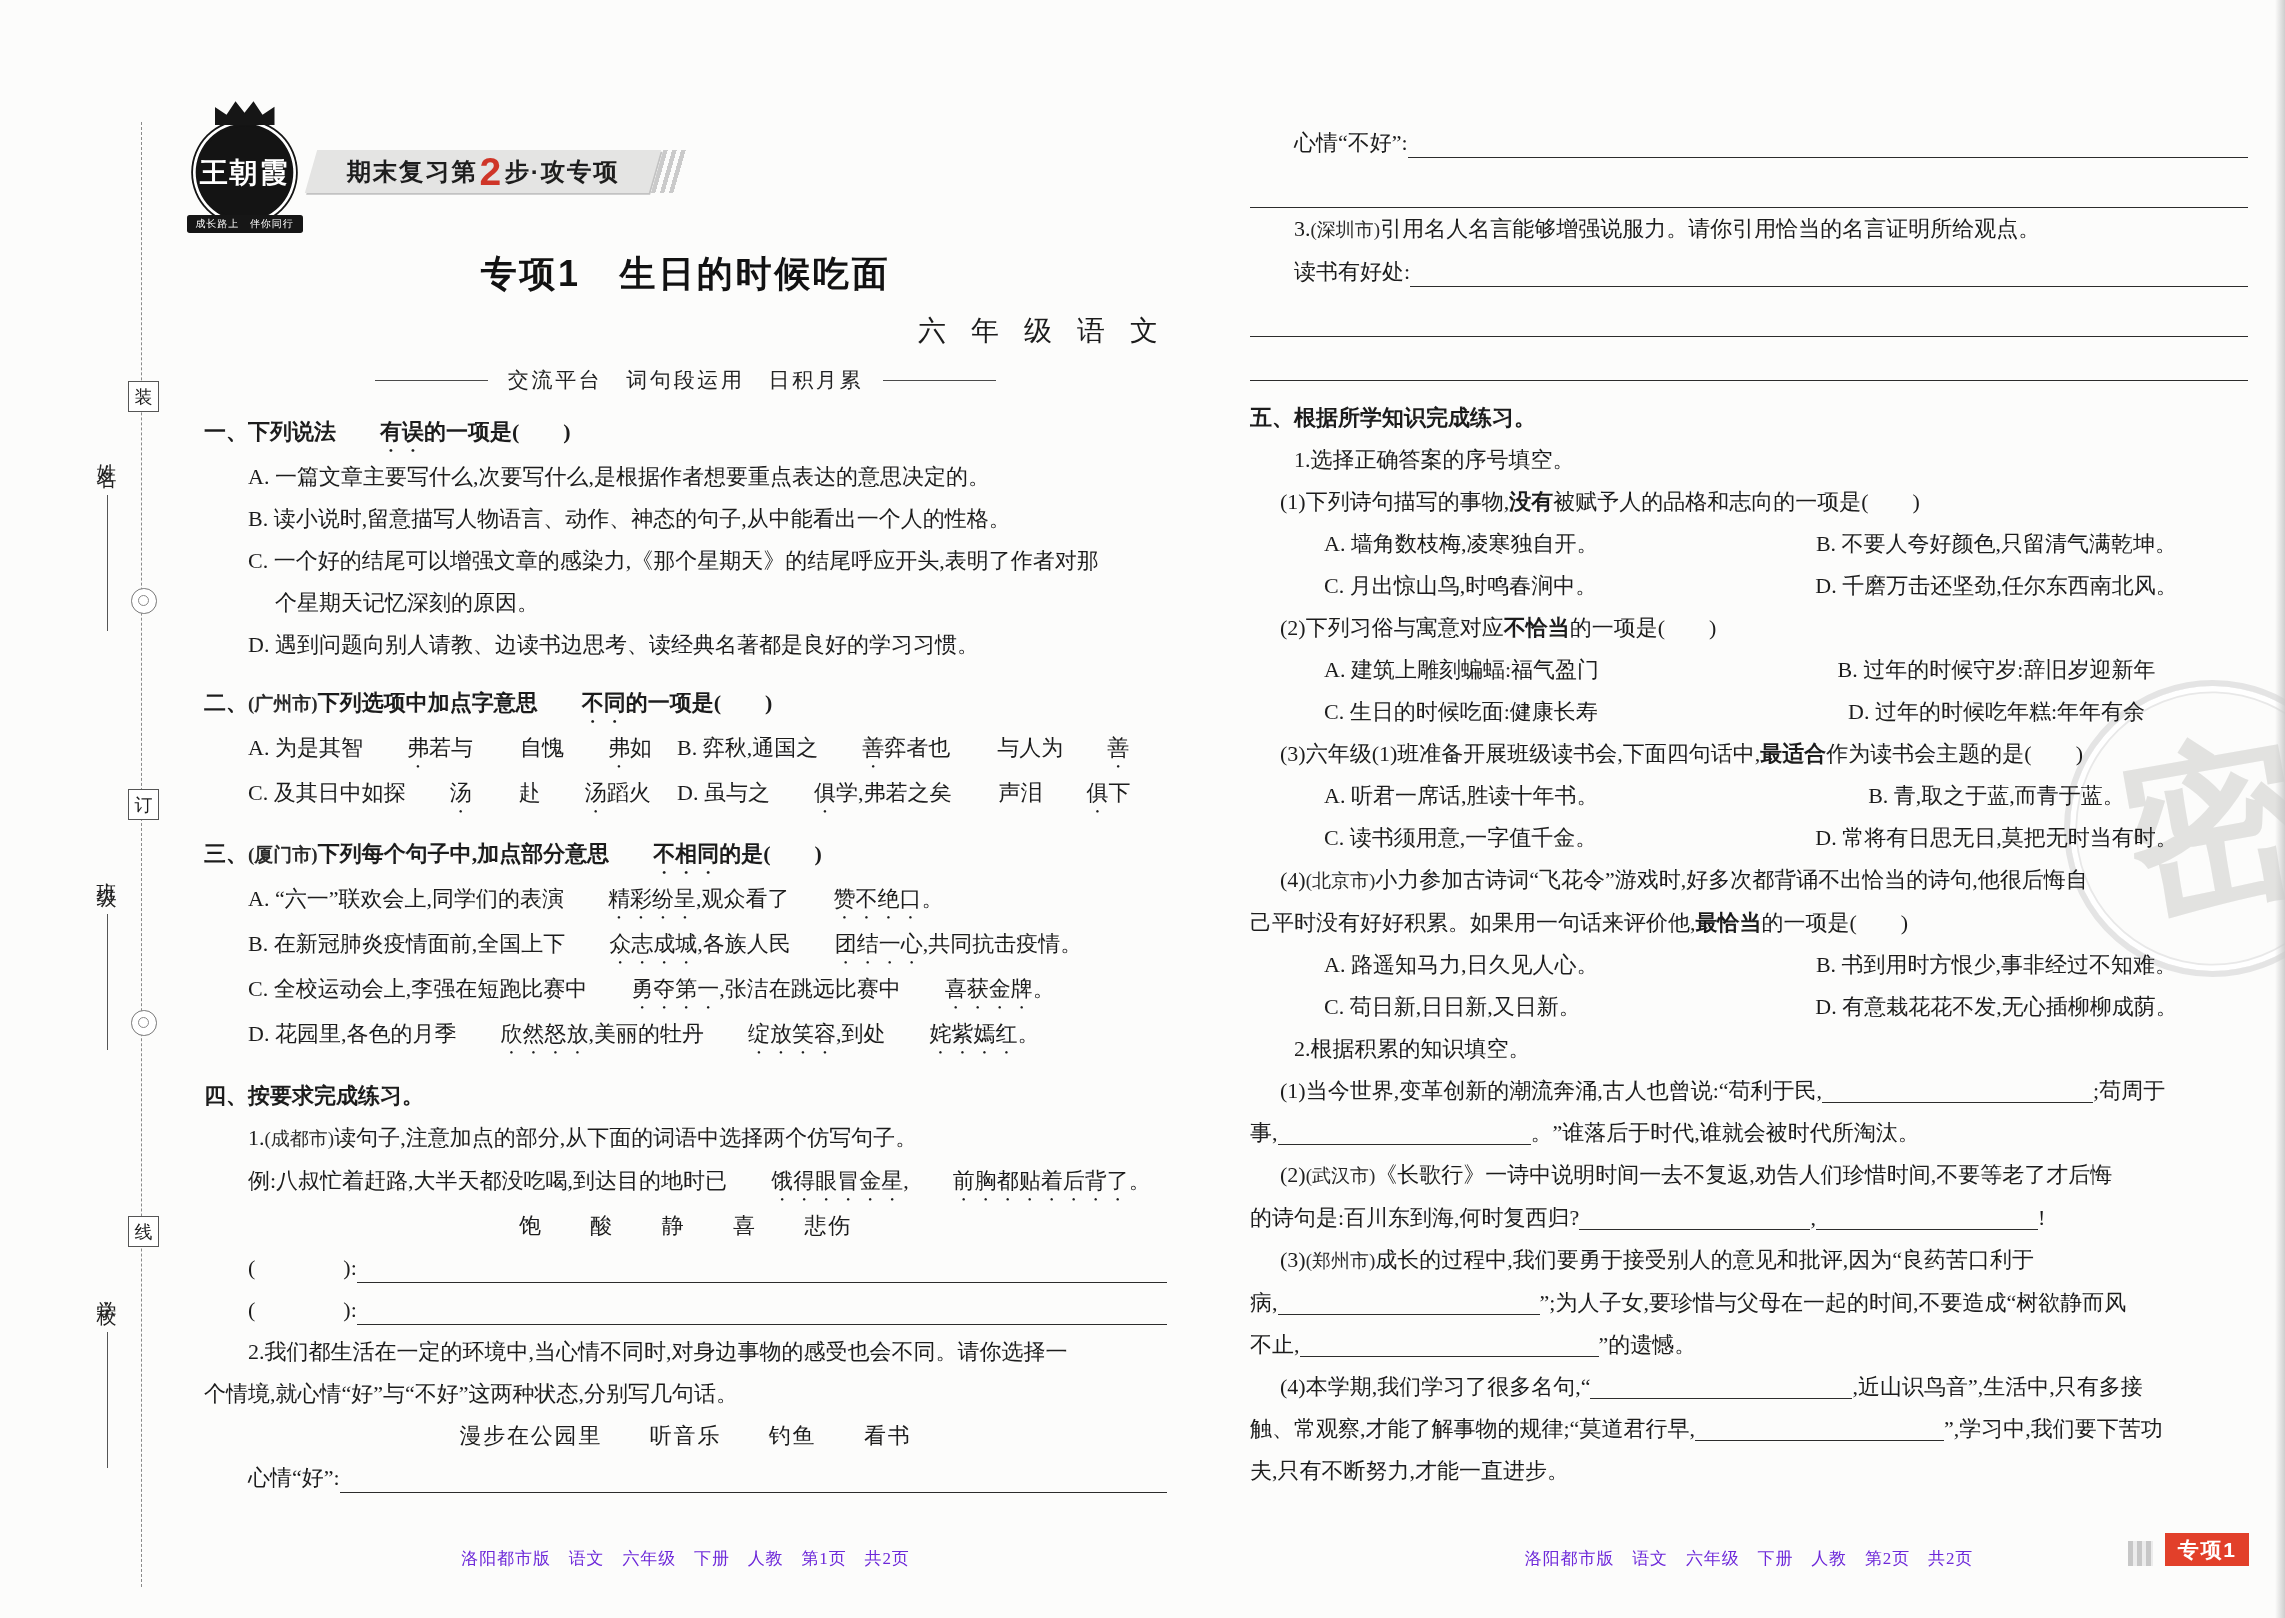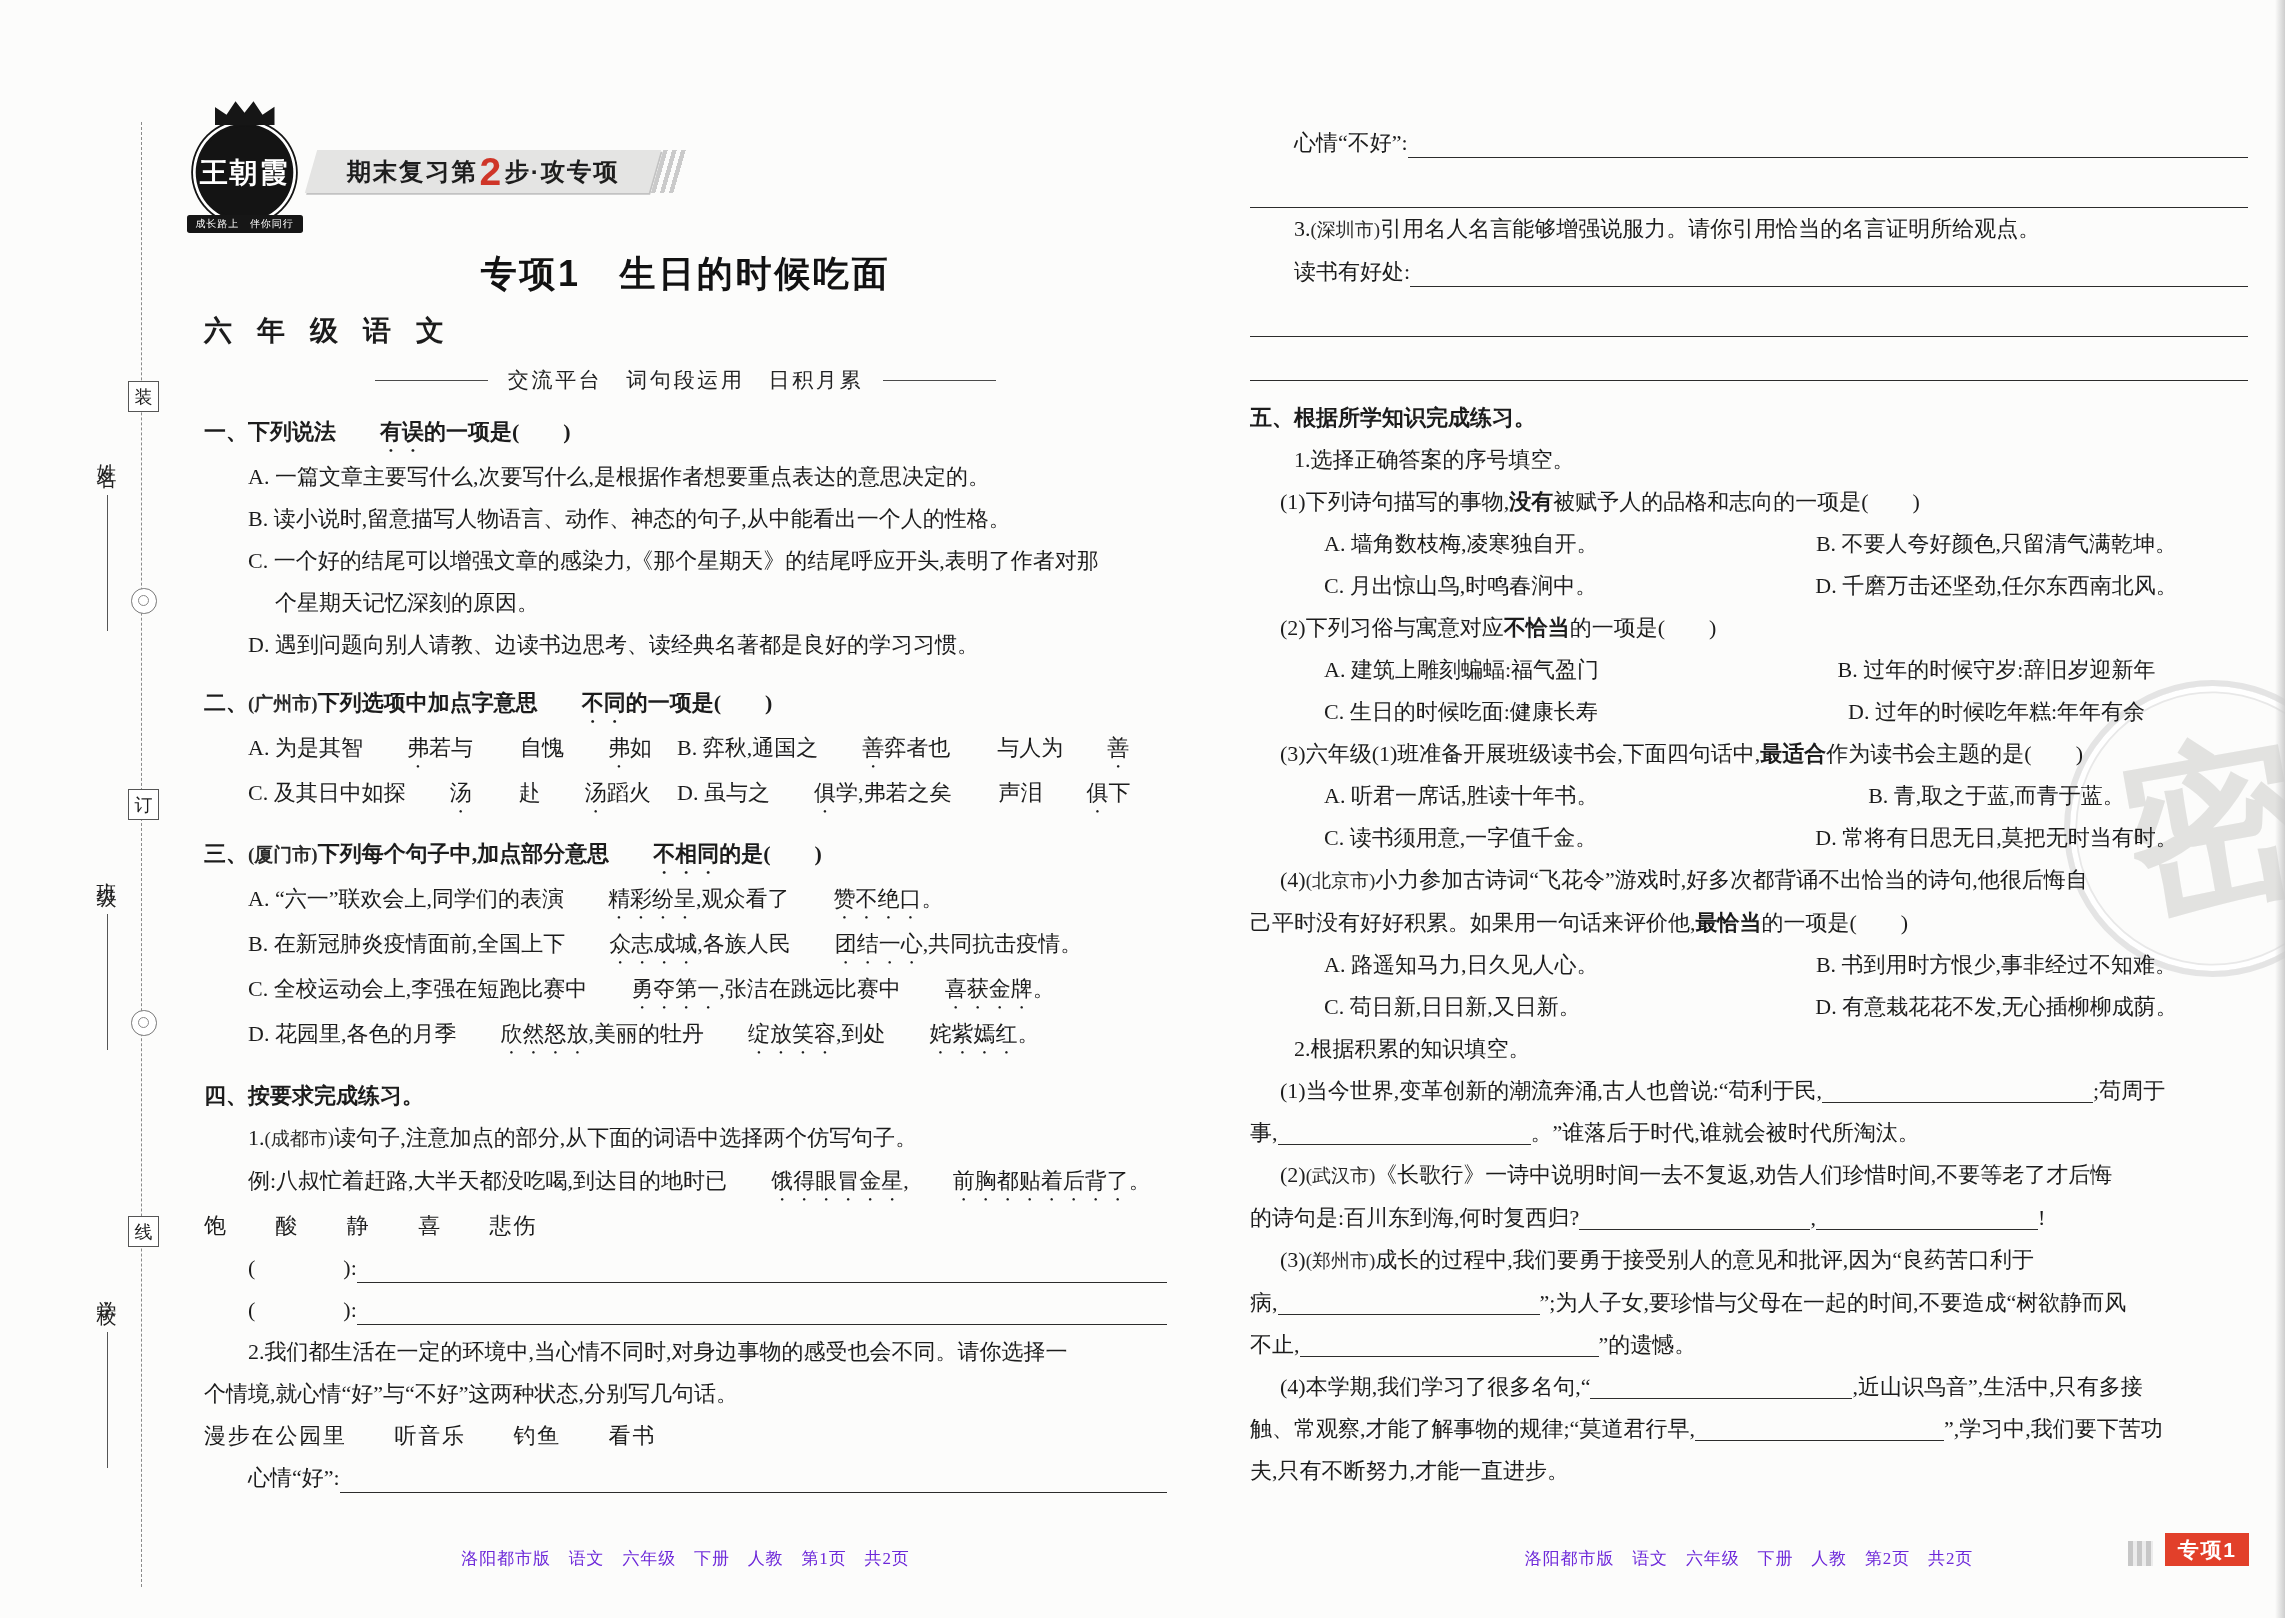--- a/index.html
+++ b/index.html
@@ -41,34 +41,34 @@
   .banner{position:absolute;left:107px;top:43px;width:344px;height:43px;background:#e4e4e3;
           transform:skewX(-16deg);box-shadow:1.8px 1.8px 0 #c2c2c2;}
   .banner::after{content:"";position:absolute;right:-27px;top:0;width:25px;height:100%;
           background:repeating-linear-gradient(90deg,#cacaca 0 4.5px,rgba(0,0,0,0) 4.5px 9px);}
   .bannertext{display:flex;align-items:center;justify-content:center;height:100%;transform:skewX(16deg);
           font-family:"Liberation Sans","DejaVu Sans",sans-serif;font-weight:700;font-size:24.4px;letter-spacing:1.8px;color:#1d1d1d;white-space:pre;}
   .big{font-size:39px;line-height:1;margin:0 1.8px;}
   .red{color:#cf3528;}
   .title{margin-top:5.4px;text-align:center;font-family:"Liberation Sans","DejaVu Sans",sans-serif;
          font-size:36px;font-weight:800;letter-spacing:2.7px;color:#121212;}
-  .subtitle{margin-top:12.7px;text-align:left;font-size:28px;font-weight:700;letter-spacing:9px;}
+  .subtitle{margin-top:12.7px;text-align:right;font-size:28px;font-weight:400;letter-spacing:9px;}
   .tagline{margin:16.3px 0 9px;display:flex;align-items:center;justify-content:center;gap:20px;
            font-size:21px;letter-spacing:2.7px;color:#222;}
   .tgr{width:113px;height:0.9px;background:#4a4a4a;}
   
   .doc{white-space:pre-wrap;}
   .pright .doc{margin-top:14.5px;}
   .ln{font-size:22px;line-height:42px;min-height:42px;white-space:pre-wrap;}
   .ln.sec{font-weight:700;margin-top:16.3px;}
   .ln.opt{padding-left:44px;}
   .ln.opt2{padding-left:71px;}
   .ln.sub1{padding-left:44px;}
   .ln.sub2{padding-left:30px;}
-  .ln.center{text-align:left;letter-spacing:1.8px;}
+  .ln.center{text-align:center;letter-spacing:1.8px;}
   .ln.rule{height:43px;min-height:0;border-bottom:1.4px solid #2c2c2c;}
   .ln.fillA{display:flex;}
   .ln.fillA > span{flex:0 0 auto;}
   .fillrule{flex:1 1 auto !important;border-bottom:1.4px solid #2c2c2c;height:35px;align-self:flex-start;}
   .ln.cols,.ln.colsL{display:flex;}
   .cols .c1{flex:0 0 495px;padding-left:74px;box-sizing:border-box;}
   .cols .c2{flex:1;text-align:center;}
   .colsL .c1{flex:0 0 473px;padding-left:44px;box-sizing:border-box;}
   .colsL .c2{flex:1;}
   .blank{display:inline-block;border-bottom:1.4px solid #2c2c2c;height:27px;vertical-align:-5.4px;}

